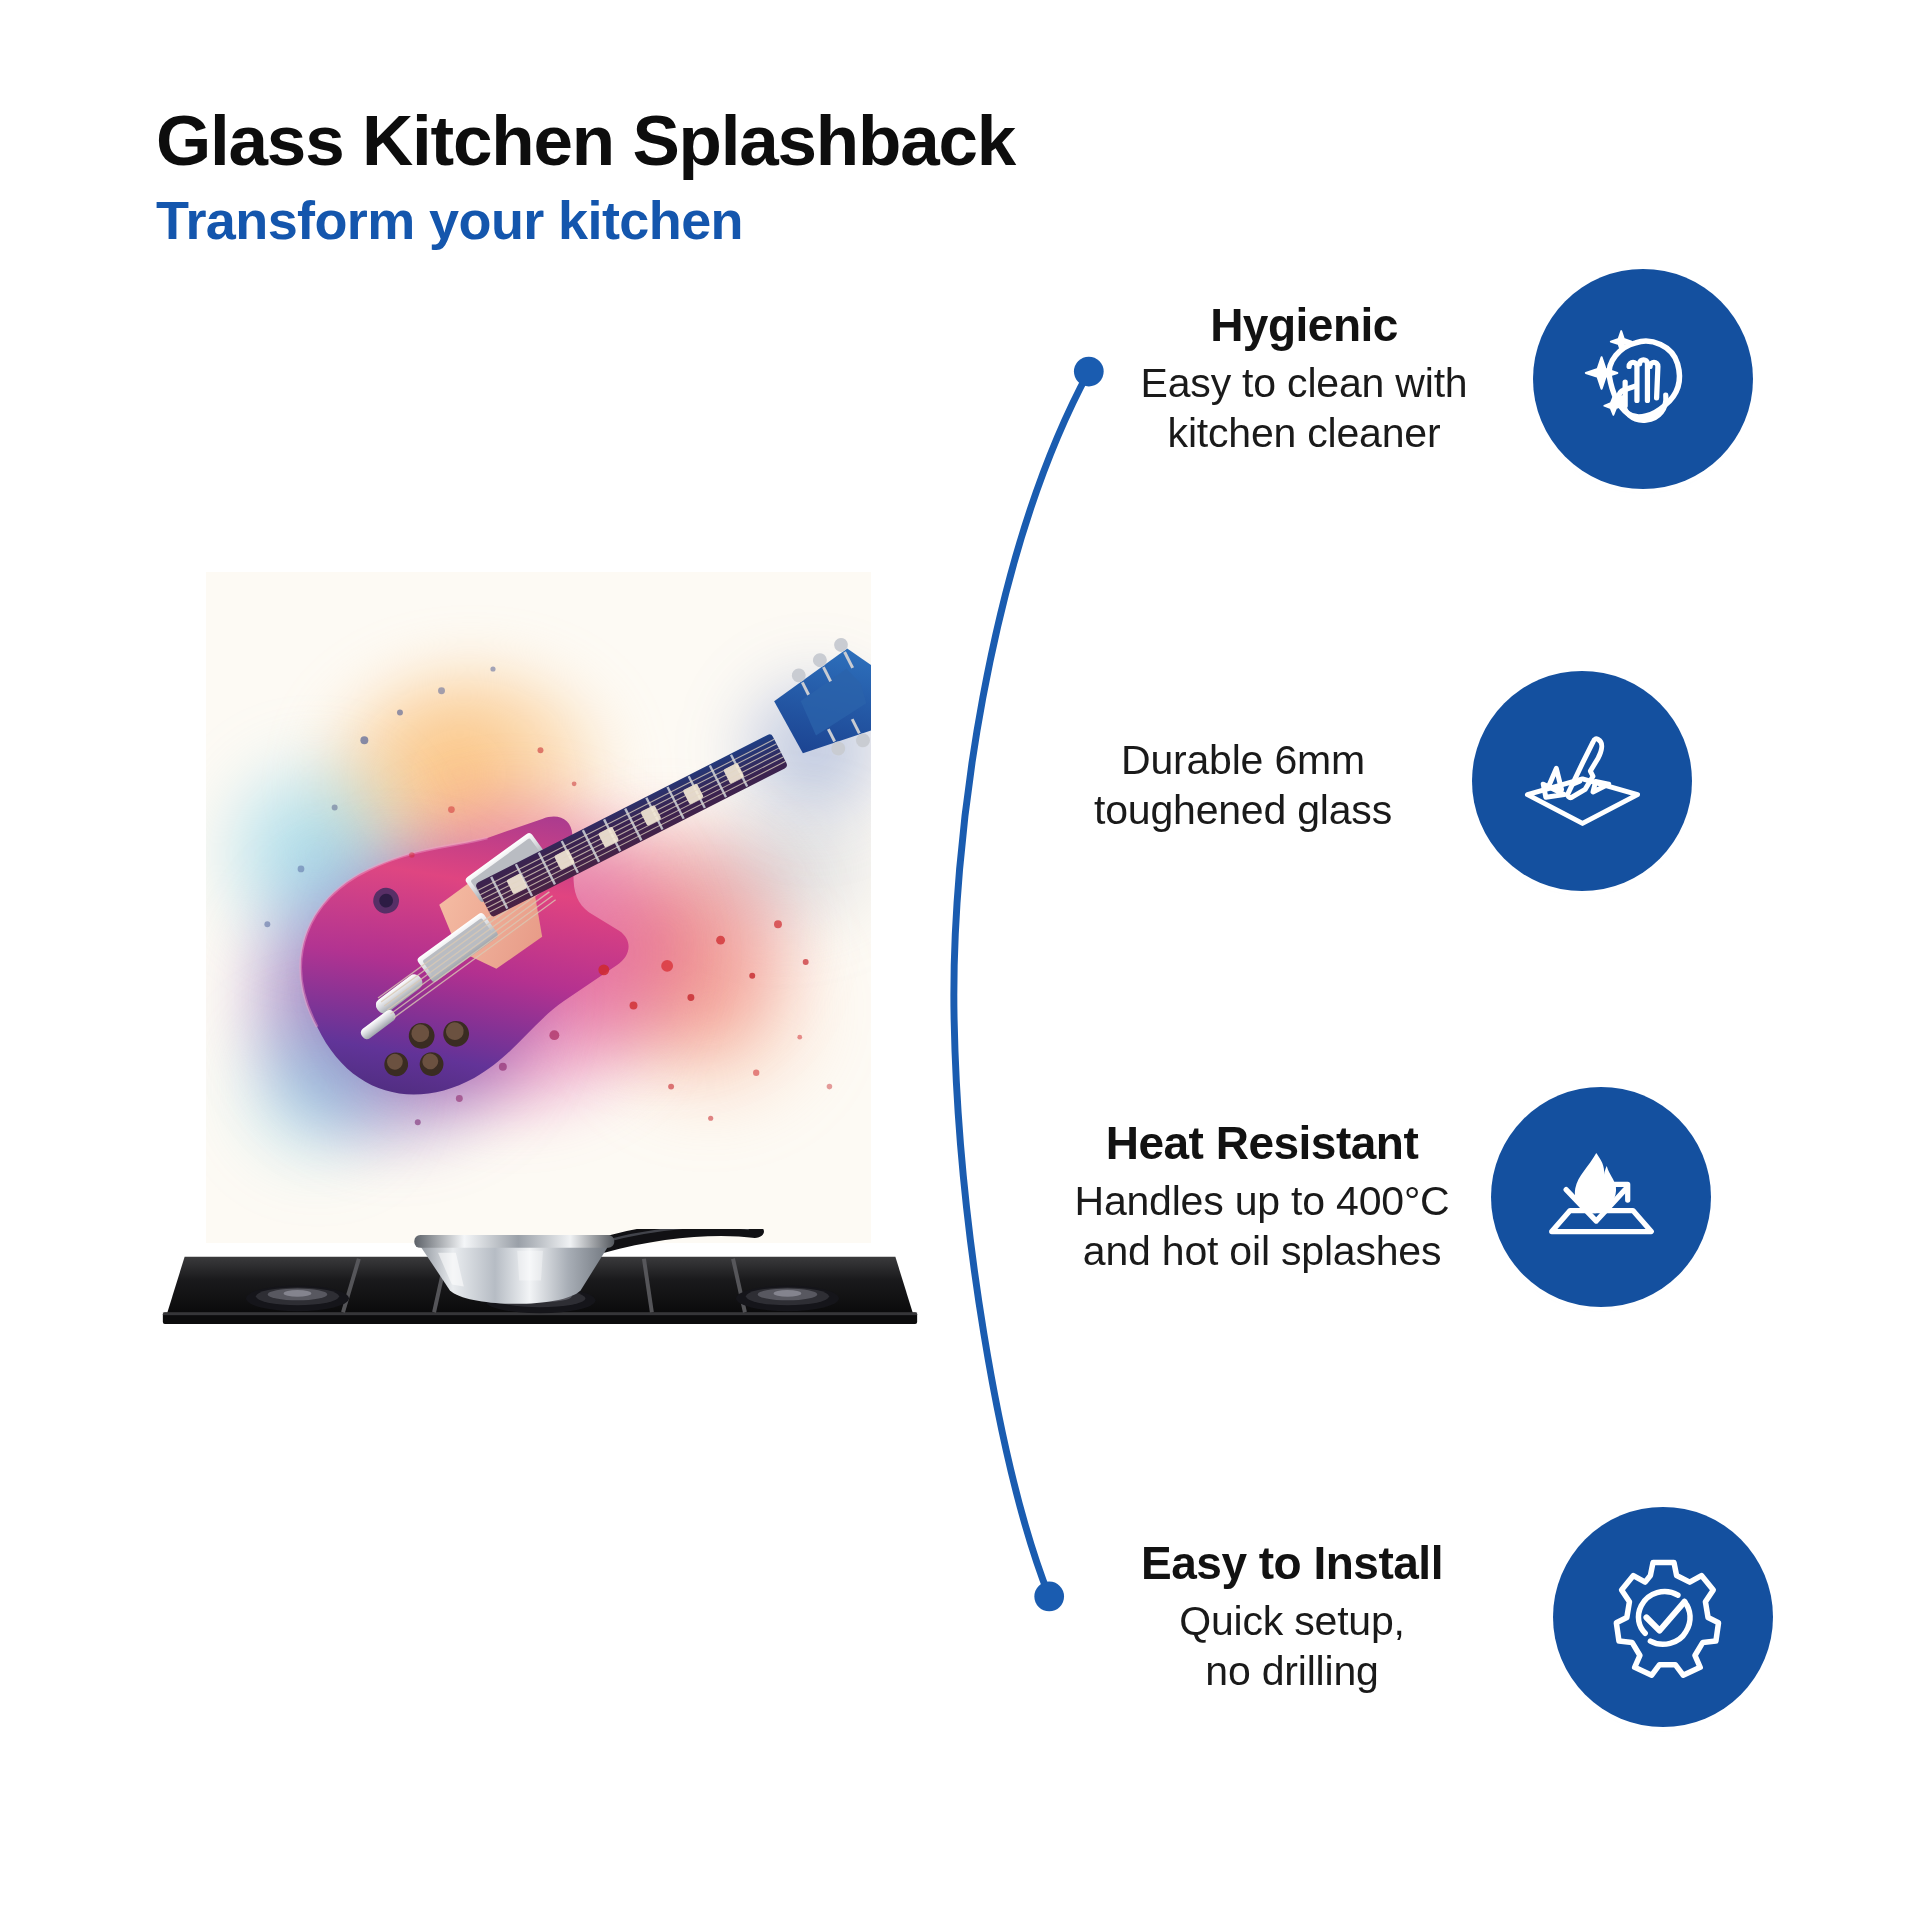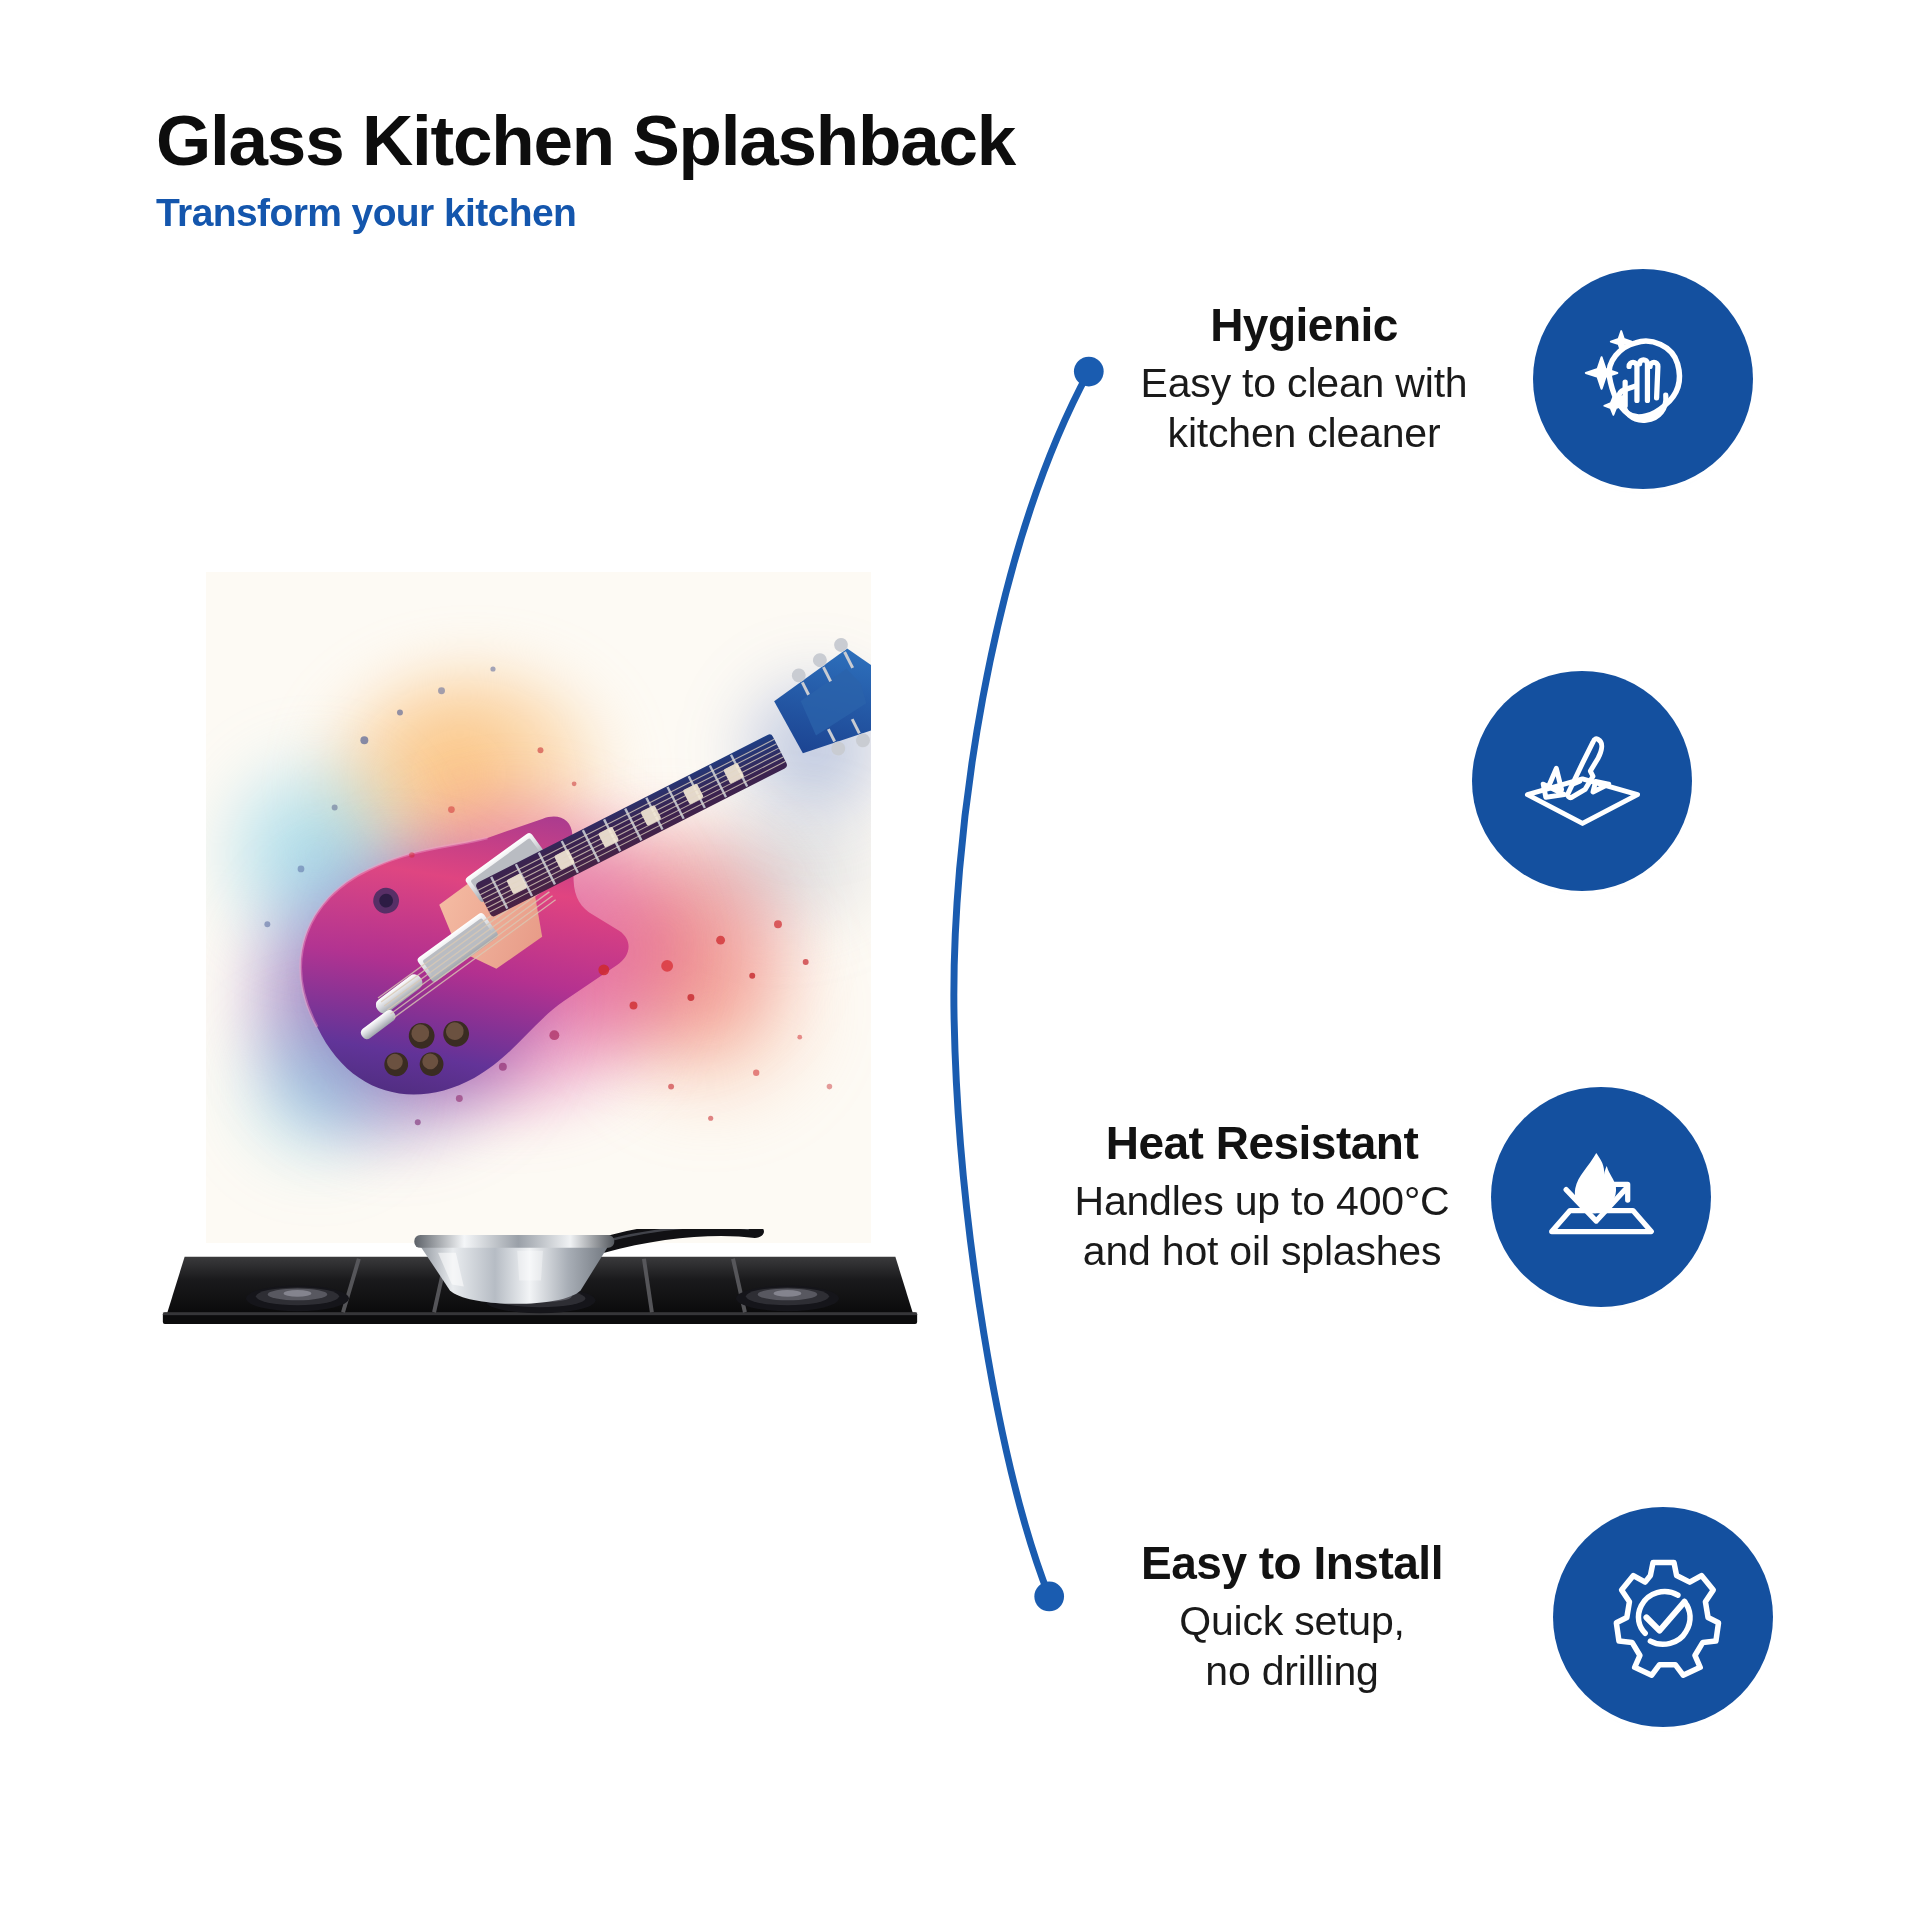--- a/index.html
+++ b/index.html
@@ -29,21 +29,21 @@
   #title {
     font-size: 71px;
     font-weight: 700;
     color: #0d0d0d;
     letter-spacing: -1.2px;
     line-height: 1.06;
     white-space: nowrap;
   }
   #subtitle {
     margin-top: 14px;
-    font-size: 39px;
+    font-size: 54px;
     font-weight: 700;
     color: #1456ad;
     letter-spacing: -0.6px;
     line-height: 1.06;
     white-space: nowrap;
   }
 
   
   #scene {
     position: absolute;
@@ -434,20 +434,24 @@
 
         <path d="M15 42 L18 33 L21 42 L30 45 L21 48 L18 57 L15 48 L6 45 Z" fill="#ffffff" stroke-width="1.6"></path>
         <path d="M31 19 L33 13 L35 19 L41 21 L35 23 L33 29 L31 23 L25 21 Z" fill="#ffffff" stroke-width="1.4"></path>
         <path d="M25 68 L27 63 L29 68 L34 70 L29 72 L27 77 L25 72 L20 70 Z" fill="#ffffff" stroke-width="1.3"></path>
       </svg>
     </div>
   </div>
 
   <div class="feature" id="feature-1">
     <div class="txt">
+      <div class="f-desc">
+        <div>Durable 6mm</div>
+        <div>toughened glass</div>
+      </div>
     </div>
     <div class="icon-circle">
       <svg viewBox="0 0 100 100" xmlns="http://www.w3.org/2000/svg" fill="none" stroke="#ffffff" stroke-width="3.8" stroke-linecap="round" stroke-linejoin="round">
 
         <path d="M 8 60 L 50 48 L 92 60 L 50 82 Z"></path>
 
         <path d="M 62 18 C 66 20, 65 26, 62 32 L 56 42 L 58 46 L 52 56 L 42 62
                  C 40 63, 38 61, 39 59 L 50 36 L 58 20 C 59 17, 61 17, 62 18 Z"></path>
 
         <path d="M 30 40 L 34 56 L 24 54 Z"></path>

